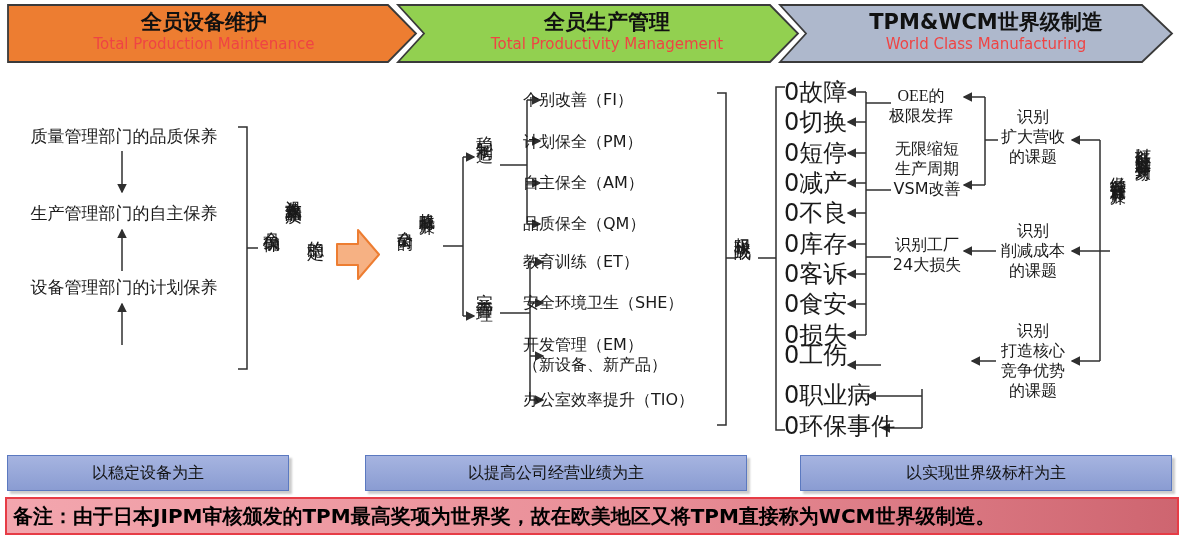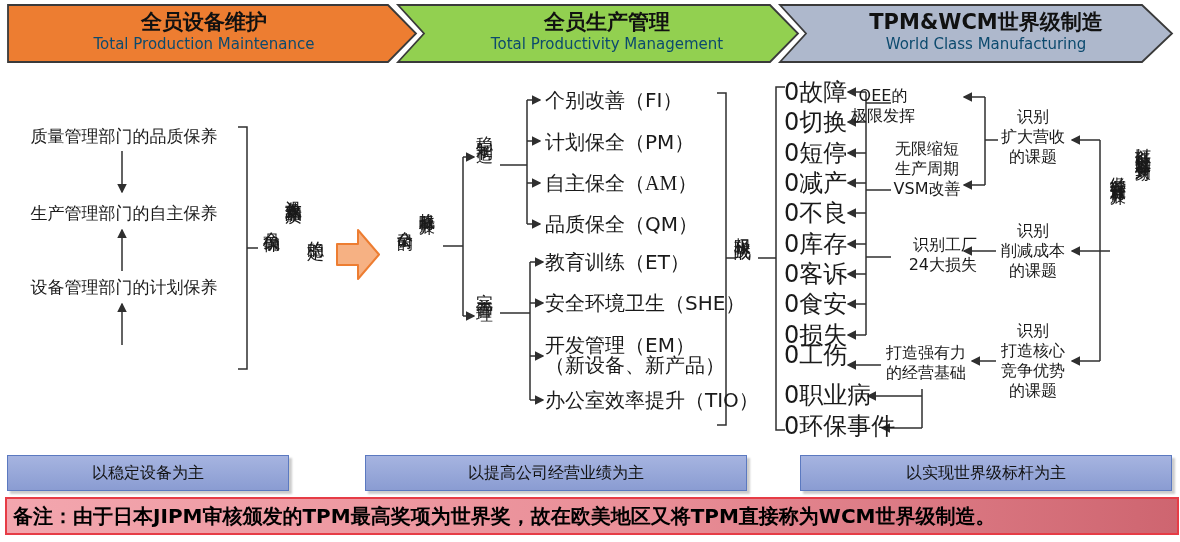--- a/index.html
+++ b/index.html
@@ -1,25 +1,25 @@
 <!DOCTYPE html>
 <html><head>
 <meta charset="utf-8">
 <style>
   html,body{margin:0;padding:0;background:#fff;}
   body{font-family:"DejaVu Sans","Liberation Sans",sans-serif;color:#1a1a1a;}
   #canvas{position:relative;width:1180px;height:542px;background:#fff;overflow:hidden;}
   .hdr{position:absolute;top:9px;text-align:center;line-height:1.25;}
   .hdr-title{font-size:21px;font-weight:bold;color:#111;}
-  .hdr-sub{font-size:15px;color:#0c4a6e;}
+  .hdr-sub{font-size:15px;color:#ef4444;}
   .litem{position:absolute;left:20px;width:208px;height:22px;line-height:22px;
          text-align:center;font-size:17px;white-space:nowrap;}
   .vt{position:absolute;writing-mode:vertical-rl;text-orientation:upright;
       white-space:nowrap;font-size:17px;letter-spacing:1.5px;line-height:20px;}
-  .pillar{position:absolute;left:545px;height:20px;line-height:20px;font-size:20px;white-space:nowrap;}
+  .pillar{position:absolute;left:523px;height:20px;line-height:20px;font-size:16px;white-space:nowrap;}
   .zitem{position:absolute;left:784px;height:22px;line-height:22px;font-size:24px;white-space:nowrap;}
   .rblock{position:absolute;text-align:center;font-size:16px;line-height:20px;}
   .bbox{position:absolute;top:455px;height:34px;line-height:34px;text-align:center;
         font-size:16px;color:#111;
         background:linear-gradient(180deg,#a6b4e0 0%,#8a9cd2 100%);
         border:1.5px solid #5b79c0;box-shadow:3px 3px 2px #cccccc;}
   #notebar{position:absolute;left:5px;top:497px;width:1164px;height:34px;line-height:34px;
            padding-left:6px;font-size:20px;font-weight:bold;color:#000;white-space:nowrap;
            background:linear-gradient(90deg,#f3a6ae 0%,#e98e97 55%,#ce6570 100%);
            border:2px solid #e63c46;}
@@ -161,21 +161,21 @@
   <div class="vt" style="left:306px;top:227px;">的稳定</div>
 
   <div class="vt" style="left:395px;top:219px;font-size:16px;">全公司的</div>
   <div class="vt" style="left:417px;top:200px;font-size:16px;">战略目标展开</div>
 
   <div class="vt" style="left:475px;top:122px;letter-spacing:4px;">稳定制造</div>
   <div class="vt" style="left:475px;top:280px;letter-spacing:4px;">完善管理</div>
 
   <div class="pillar" style="top:90px;">个别改善（FI）</div>
   <div class="pillar" style="top:132px;">计划保全（PM）</div>
-  <div class="pillar" style="top:173px;font-family:Liberation Serif, serif;">自主保全（AM）</div>
+  <div class="pillar" style="top:173px;">自主保全（AM）</div>
   <div class="pillar" style="top:214px;">品质保全（QM）</div>
   <div class="pillar" style="top:252px;">教育训练（ET）</div>
   <div class="pillar" style="top:293px;">安全环境卫生（SHE）</div>
   <div class="pillar" style="top:335px;">开发管理（EM）</div>
   <div class="pillar" style="top:355px;">（新设备、新产品）</div>
   <div class="pillar" style="top:390px;">办公室效率提升（TIO）</div>
 
   <div class="vt" style="left:733px;top:224px;letter-spacing:2px;">极限挑战</div>
 
   <div class="zitem" style="top:81px;">0故障</div>
@@ -184,36 +184,32 @@
   <div class="zitem" style="top:172px;">0减产</div>
   <div class="zitem" style="top:202px;text-align:right;">0不良</div>
   <div class="zitem" style="top:233px;">0库存</div>
   <div class="zitem" style="top:263px;">0客诉</div>
   <div class="zitem" style="top:293px;">0食安</div>
   <div class="zitem" style="top:324px;text-align:center;">0损失</div>
   <div class="zitem" style="top:344px;">0工伤</div>
   <div class="zitem" style="top:384px;">0职业病</div>
   <div class="zitem" style="top:415px;">0环保事件</div>
 
-  <div class="rblock" style="left:833px;top:86px;width:100px;">
+  <div class="rblock" style="left:871px;top:86px;width:100px;font-family:Liberation Serif, serif;">
     <span style="display:block">OEE的</span>
     <span style="display:block">极限发挥</span>
   </div>
   <div class="rblock" style="left:877px;top:139px;width:100px;">
     <span style="display:block">无限缩短</span>
     <span style="display:block">生产周期</span>
     <span style="display:block">VSM改善</span>
   </div>
-  <div class="rblock" style="left:877px;top:235px;width:100px;text-align:right;">
+  <div class="rblock" style="left:877px;top:235px;width:100px;">
     <span style="display:block">识别工厂</span>
     <span style="display:block">24大损失</span>
-  </div>
-  <div class="rblock" style="left:872px;top:343px;width:108px;">
-    <span style="display:block">打造强有力</span>
-    <span style="display:block">的经营基础</span>
   </div>
   <div class="rblock" style="left:990px;top:107px;width:86px;">
     <span style="display:block">识别</span>
     <span style="display:block">扩大营收</span>
     <span style="display:block">的课题</span>
   </div>
   <div class="rblock" style="left:990px;top:221px;width:86px;">
     <span style="display:block">识别</span>
     <span style="display:block">削减成本</span>
     <span style="display:block">的课题</span>

